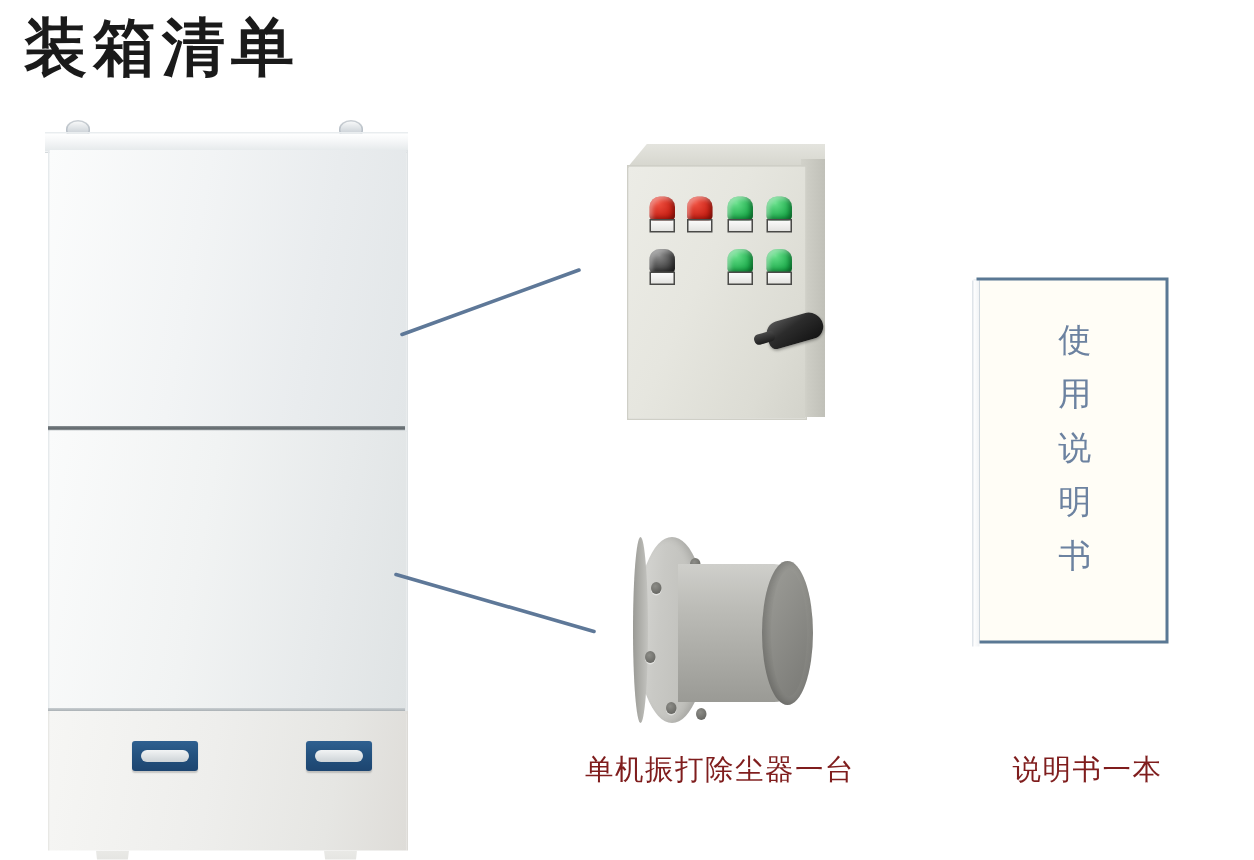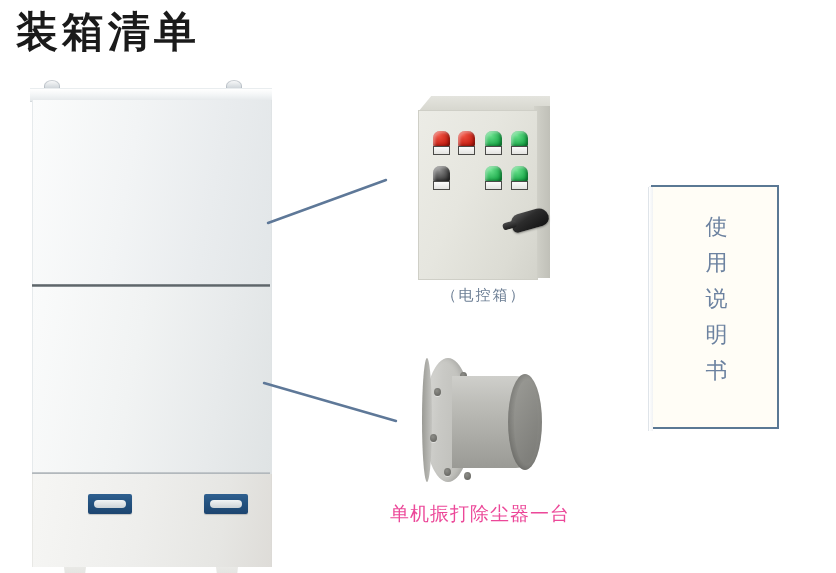--- a/index.html
+++ b/index.html
@@ -192,21 +192,21 @@
     text-align:center;
     color:#6c82a0;
     font-size:22px;
     line-height:36px;
     letter-spacing:1px;
   }
   .book-text span{display:block;}
 
   
   .caption{
-    position:absolute;text-align:center;color:#ec4899;
+    position:absolute;text-align:center;color:#7f1d1d;
     font-size:19px;line-height:31px;letter-spacing:1px;
   }
   .cap-unit{left:335px;top:498px;width:290px;}
   .cap-manual{left:650px;top:498px;width:150px;}
 </style>
 </head>
 <body>
 
 <div class="stage">
 
@@ -264,21 +264,20 @@
           <div class="plate"></div>
         </div>
       <div class="btn green" style="left:92px;top:55px;">
           <div class="dome"></div>
           <div class="plate"></div>
         </div>
 
       <div class="rotary"></div>
     </div>
   </div>
-  <div class="cap cap-ctrl">（电控箱）</div>
 
   <div class="flange">
     <div class="fl-disc"></div>
     <div class="fl-rim"></div>
     <div class="fl-hole" style="left:56px;top:16px;"></div>
     <div class="fl-hole" style="left:68px;top:34px;"></div>
     <div class="fl-hole" style="left:30px;top:32px;"></div>
     <div class="fl-hole" style="left:26px;top:78px;"></div>
     <div class="fl-hole" style="left:40px;top:112px;"></div>
     <div class="fl-hole" style="left:60px;top:116px;"></div>
@@ -294,14 +293,15 @@
       <span>用</span>
       <span>说</span>
       <span>明</span>
       <span>书</span>
     </div>
   </div>
 
   <div class="caption cap-unit">
     <div>单机振打除尘器一台</div>
   </div>
+  <div class="caption cap-manual">说明书一本</div>
 
 </div>
 
 </body></html>

